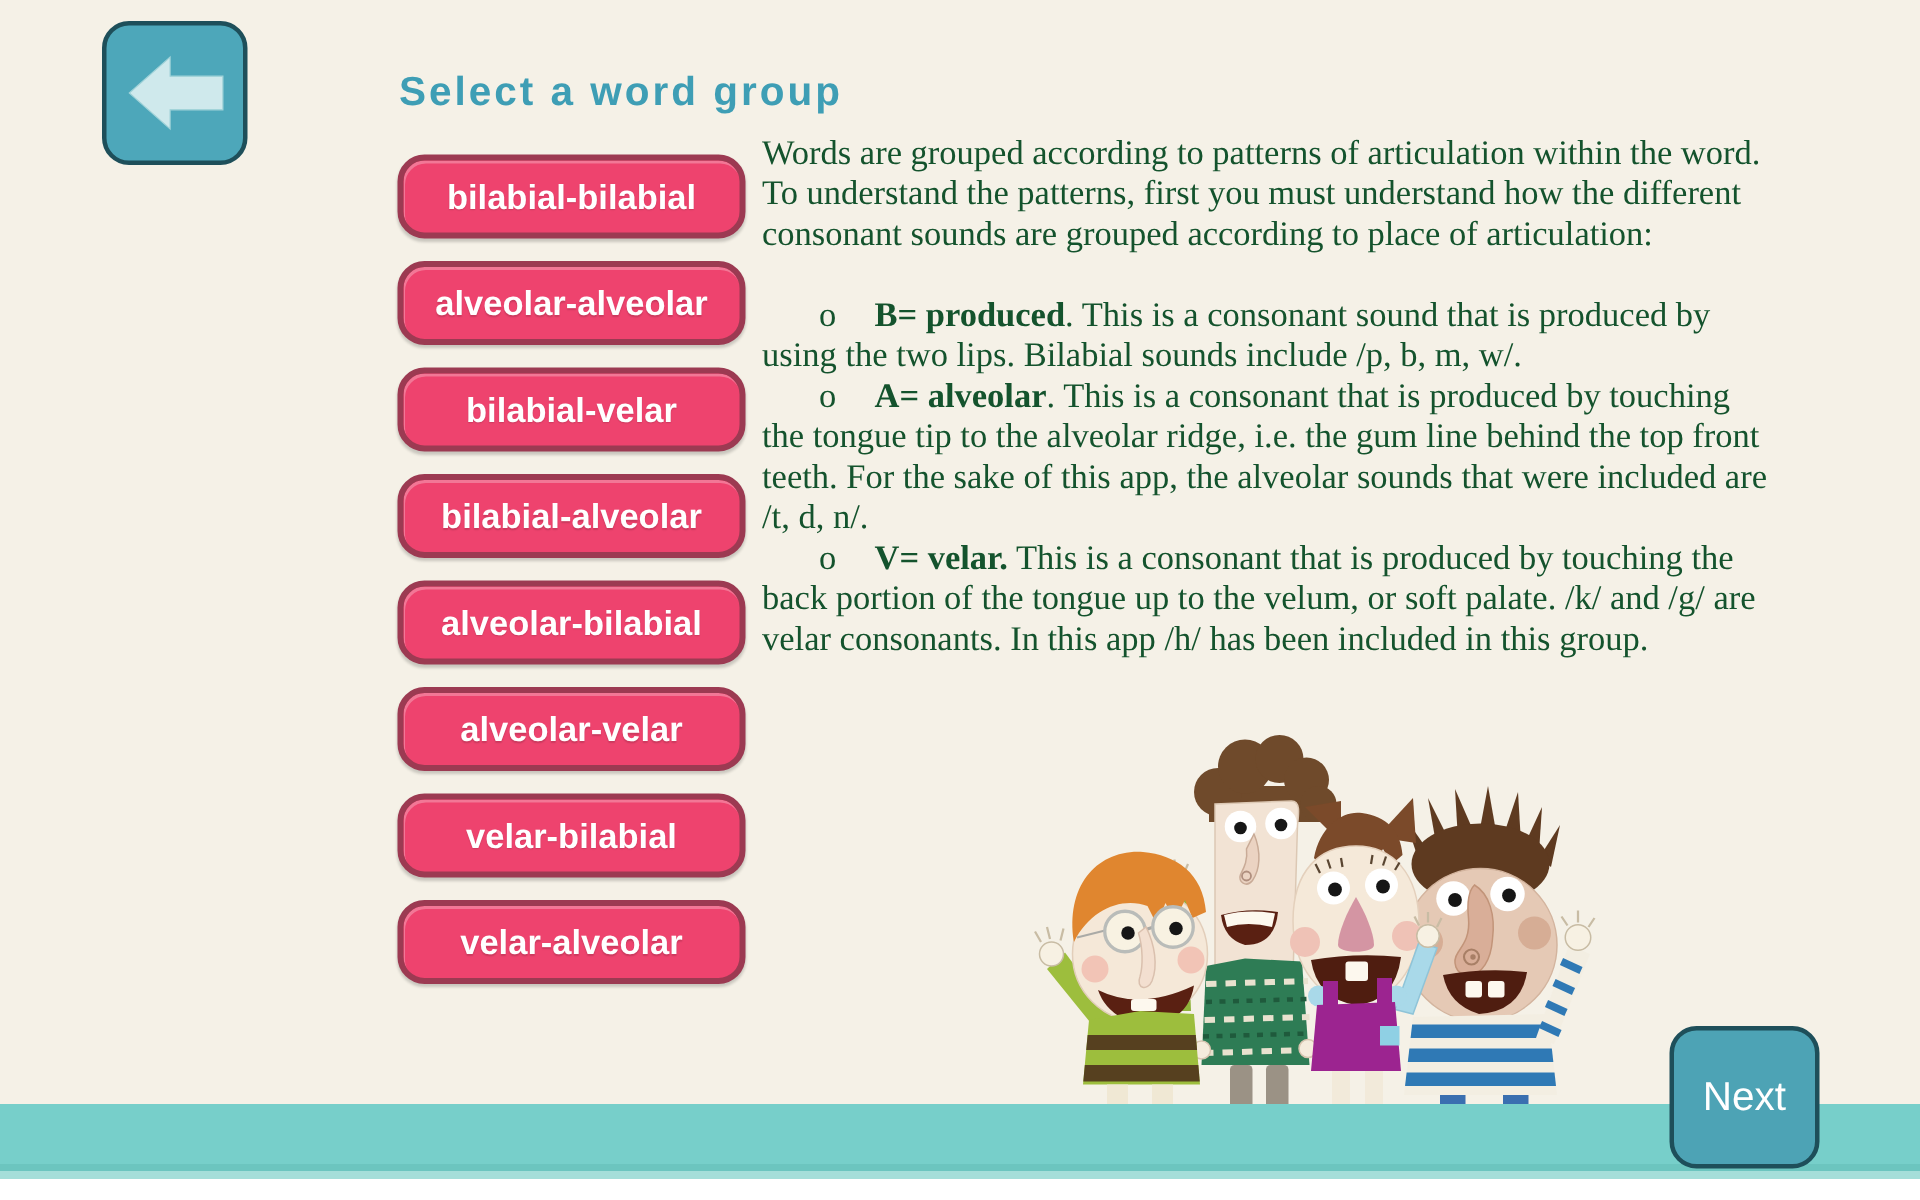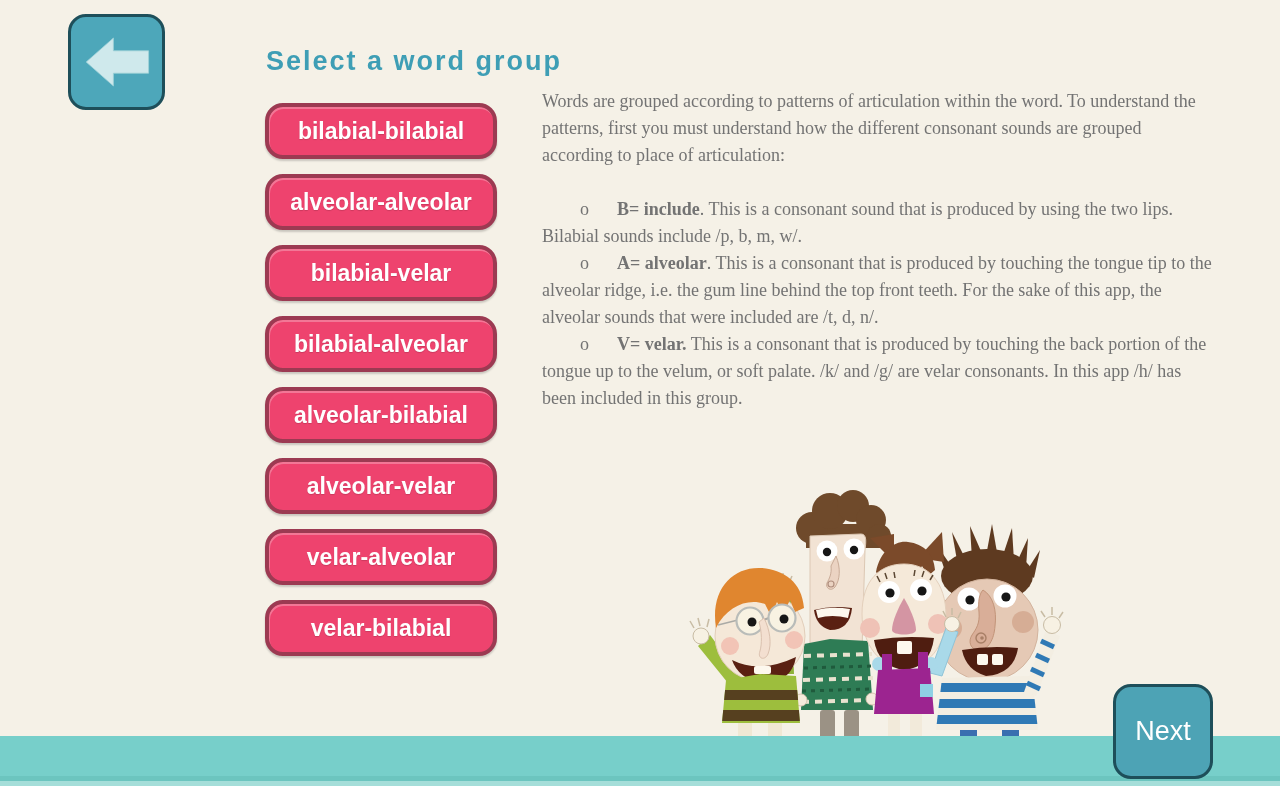--- a/index.html
+++ b/index.html
@@ -25,23 +25,23 @@
     display:block;width:232px;height:56px;margin-bottom:15px;
     background:#ee436e;border:4px solid #9c3a52;border-radius:18px;
     color:#ffffff;font-family:"Liberation Sans",sans-serif;
     font-size:23px;font-weight:bold;text-align:center;cursor:pointer;
     box-sizing:border-box;padding:0;
     box-shadow:inset 1px 2px 0 rgba(255,255,255,.28), 0 2px 2px rgba(0,0,0,.18);
     text-shadow:0 1px 1px rgba(0,0,0,.15);
   }
   
   .desc{
-    position:absolute;left:542px;top:88px;width:670px;
-    font-family:"Liberation Serif",serif;font-size:18px;line-height:27px;
-    color:#737373;
+    position:absolute;left:508px;top:88px;width:670px;
+    font-family:"Liberation Serif",serif;font-size:23px;line-height:27px;
+    color:#14532d;
   }
   .desc p{margin:0;}
   .desc .intro{margin-bottom:27px;}
   .desc .marker{display:inline-block;margin-left:38px;width:37px;}
   
   .illo{position:absolute;left:680px;top:478px;width:400px;height:280px;}
   
   .bottom-bar{
     position:absolute;left:0;bottom:0;width:1280px;height:50px;
     background:linear-gradient(#77cfca 0 80%, #6cc5bf 80% 90%, #a5ded9 90% 100%);
@@ -68,27 +68,27 @@
 
   <div class="page-title">Select a word group</div>
 
   <div class="wg-list">
     <button class="wg">bilabial-bilabial</button>
     <button class="wg">alveolar-alveolar</button>
     <button class="wg">bilabial-velar</button>
     <button class="wg">bilabial-alveolar</button>
     <button class="wg">alveolar-bilabial</button>
     <button class="wg">alveolar-velar</button>
+    <button class="wg">velar-bilabial</button>
     <button class="wg">velar-alveolar</button>
-    <button class="wg">velar-bilabial</button>
   </div>
 
   <div class="desc">
     <p class="intro">Words are grouped according to patterns of articulation within the word. To understand the patterns, first you must understand how the different consonant sounds are grouped according to place of articulation:</p>
-    <p class="bullet"><span class="marker">o</span><b>B= include</b><span>. This is a consonant sound that is produced by using the two lips. Bilabial sounds include /p, b, m, w/.</span></p>
+    <p class="bullet"><span class="marker">o</span><b>B= produced</b><span>. This is a consonant sound that is produced by using the two lips. Bilabial sounds include /p, b, m, w/.</span></p>
     <p class="bullet"><span class="marker">o</span><b>A= alveolar</b><span>. This is a consonant that is produced by touching the tongue tip to the alveolar ridge, i.e. the gum line behind the top front teeth. For the sake of this app, the alveolar sounds that were included are /t, d, n/.</span></p>
     <p class="bullet"><span class="marker">o</span><b>V= velar.</b><span> This is a consonant that is produced by touching the back portion of the tongue up to the velum, or soft palate. /k/ and /g/ are velar consonants. In this app /h/ has been included in this group.</span></p>
   </div>
 
   <svg class="illo" viewBox="0 0 400 280">
 
     <g>
       <rect x="126" y="46" width="78" height="24" fill="#6f4a2b"></rect>
       <circle cx="132" cy="50" r="16" fill="#6f4a2b"></circle>
       <circle cx="150" cy="33" r="18" fill="#6f4a2b"></circle>

